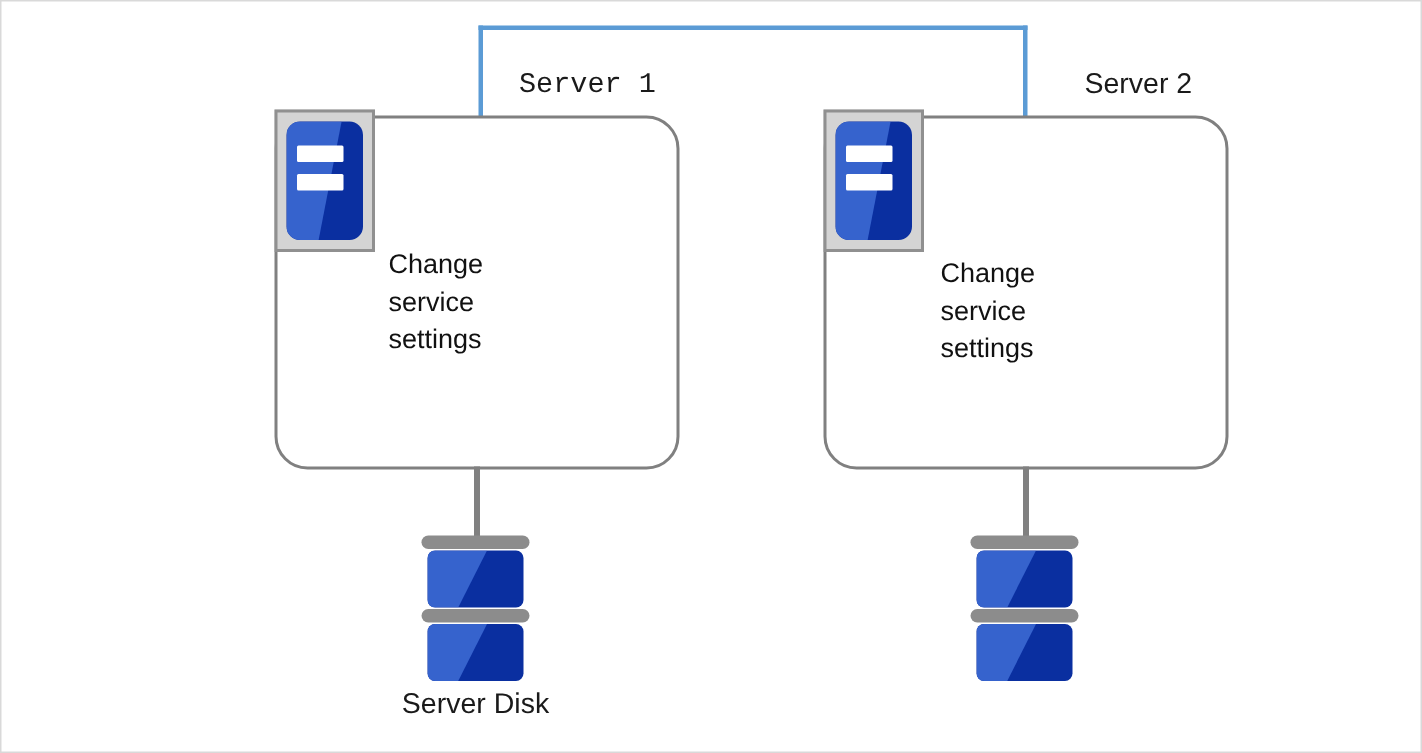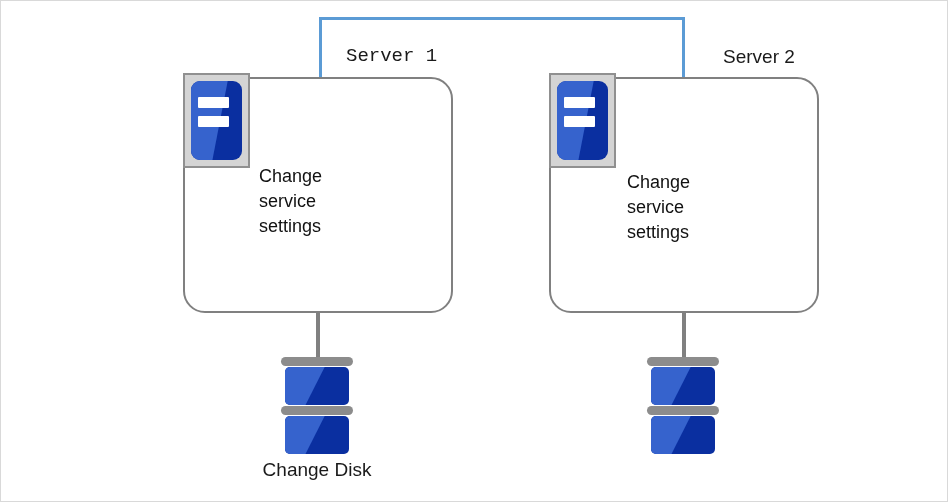--- a/index.html
+++ b/index.html
@@ -195,21 +195,21 @@
 
   <div class="drop-line" id="drop-line-1"></div>
 
   <div class="disk" id="disk-1">
     <div class="disk-bar bar-top"></div>
     <div class="disk-plate plate-top"></div>
     <div class="disk-bar bar-mid"></div>
     <div class="disk-plate plate-bottom"></div>
   </div>
 
-  <div class="disk-label" id="disk-label-1">Change Disk</div>
+  <div class="disk-label" id="disk-label-1">Server Disk</div>
 
   <div class="server-label" id="server-label-2">Server 2</div>
 
   <div class="server-box" id="server-box-2"></div>
 
   <div class="server-icon" id="server-icon-2">
     <div class="server-icon-body">
       <div class="server-icon-bar b1"></div>
       <div class="server-icon-bar b2"></div>
     </div>

